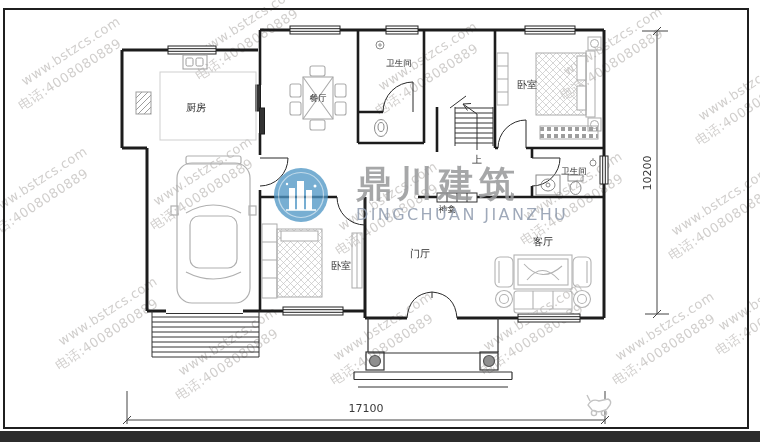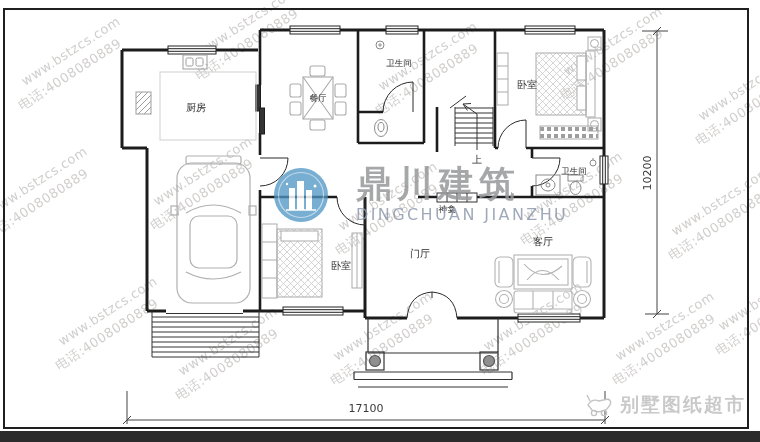--- a/index.html
+++ b/index.html
@@ -328,17 +328,16 @@
     </div>
   </div>
 
   <div class="logo-corner">
     <svg width="30" height="26" viewBox="0 0 30 26">
       <path d="M4,13 Q8,6 15,9 L24,7 Q28,9 26,13 L23,17 Q15,22 8,18 Z" fill="#fff" stroke="#c3c3c3" stroke-width="1.4"></path>
       <circle cx="10" cy="21" r="2.6" fill="none" stroke="#c3c3c3" stroke-width="1.4"></circle>
       <circle cx="20" cy="21" r="2.6" fill="none" stroke="#c3c3c3" stroke-width="1.4"></circle>
       <path d="M6,9 L3,3" stroke="#c3c3c3" stroke-width="1.4"></path>
     </svg>
-    <span class="logo-corner-text">别墅图纸超市</span>
   </div>
 
   <div class="bottom-bar"></div>
 </div>
 
 </body></html>

